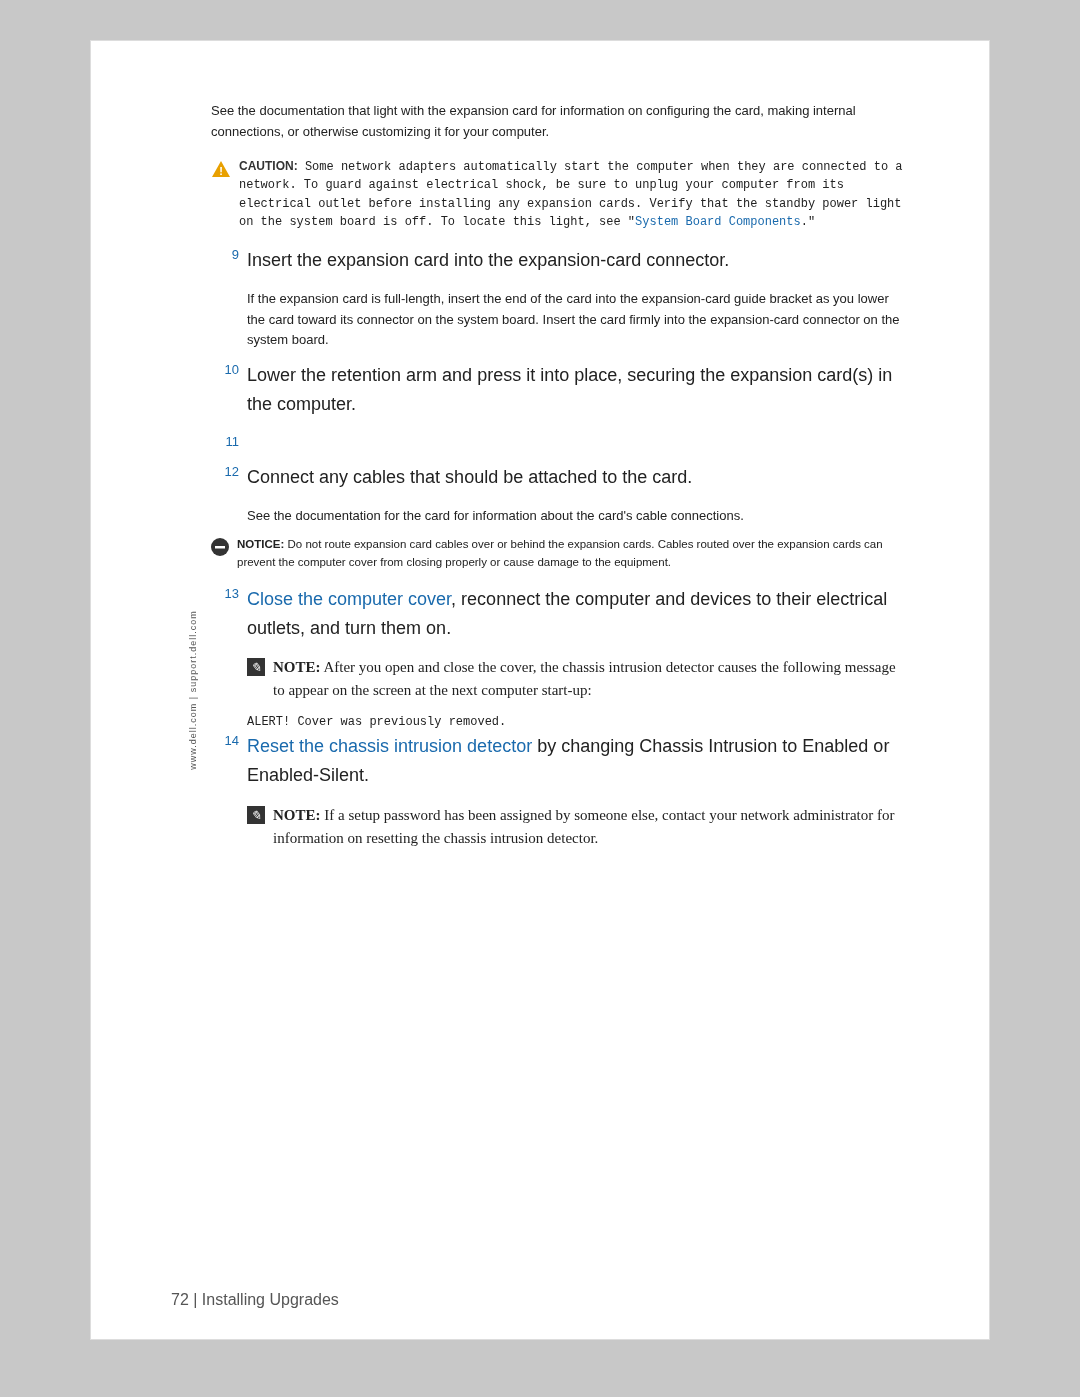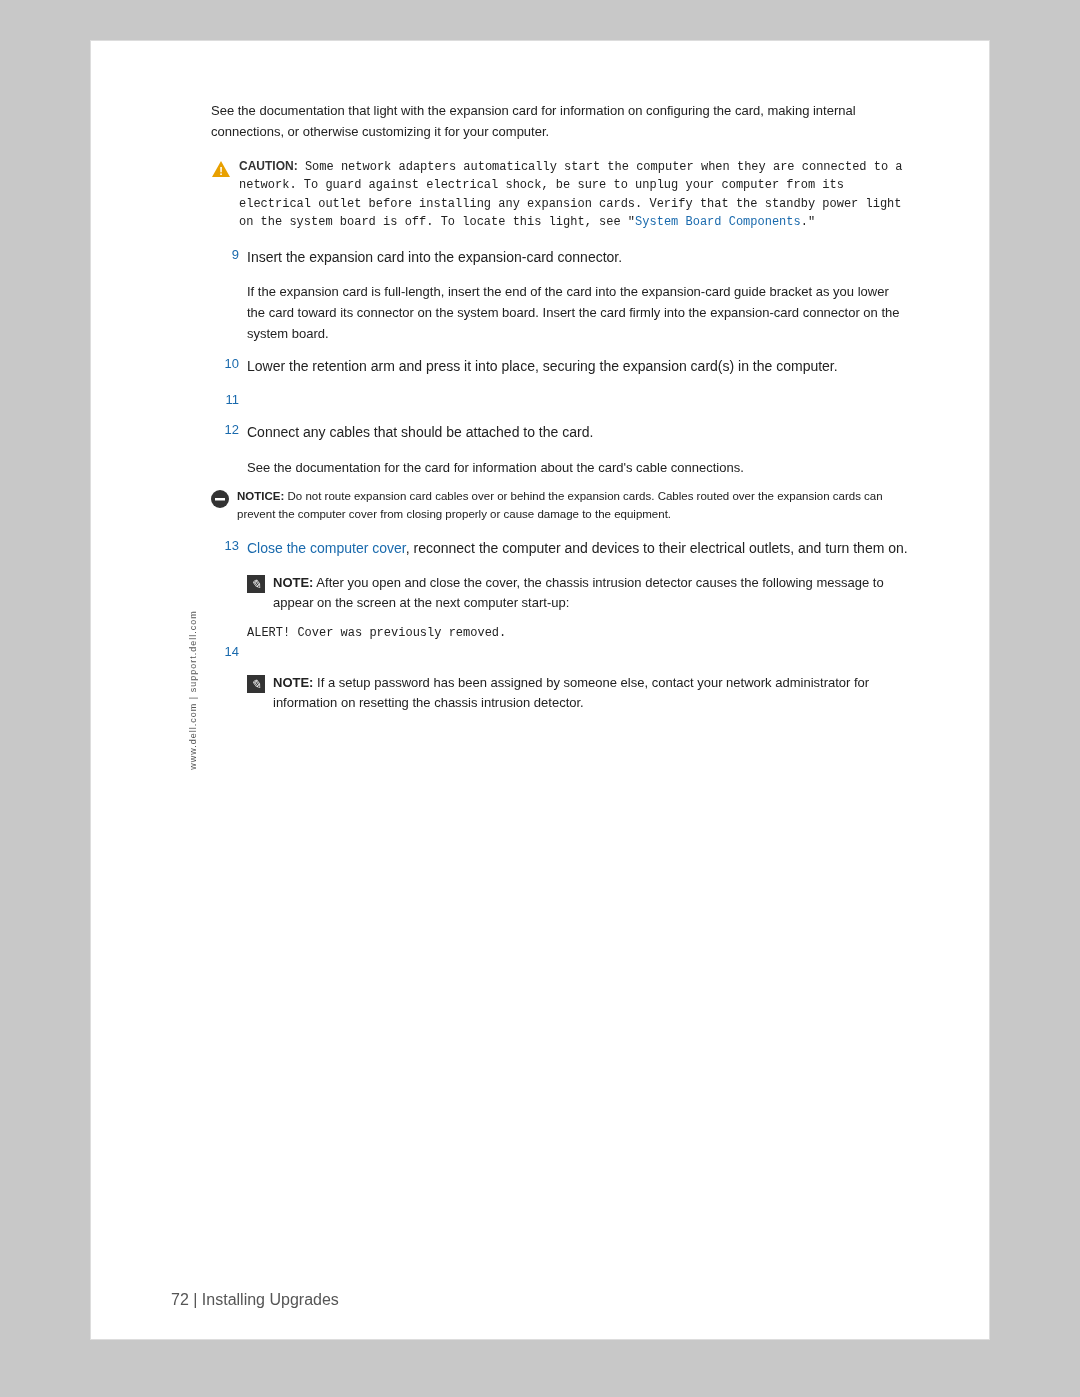--- a/index.html
+++ b/index.html
@@ -70,21 +70,21 @@
     .num {
       font-size: 13px;
       color: #1a6aad;
       min-width: 28px;
       text-align: right;
       flex-shrink: 0;
       font-weight: normal;
       padding-top: 1px;
     }
     .item-text {
-      font-size: 14px;
+      font-size: 18px;
       color: #222;
       line-height: 1.6;
     }
     .item-text-block {
       margin-left: 36px;
       margin-bottom: 10px;
     }
     .notice-block {
       display: flex;
       align-items: flex-start;
@@ -101,23 +101,24 @@
     .notice-label {
       font-weight: bold;
     }
     .note-block {
       display: flex;
       align-items: flex-start;
       margin-bottom: 10px;
       gap: 8px;
     }
     .note-text {
-      font-size: 13px;
+      font-size: 15px;
       color: #222;
       line-height: 1.5;
+      font-family: Liberation Serif, serif;
     }
     .note-label {
       font-weight: bold;
     }
     .alert-code {
       font-family: 'Courier New', monospace;
       font-size: 12px;
       color: #222;
       margin: 8px 0 3px 0;
     }
@@ -213,20 +214,23 @@
       <div class="note-text">
         <span class="note-label">NOTE:</span>
         <span>After you open and close the cover, the chassis intrusion detector causes the following message to appear on the screen at the next computer start-up:</span>
       </div>
     </div>
 
     <div class="alert-code" style="margin-left:36px;">ALERT! Cover was previously removed.</div>
 
     <div class="numbered-item section-gap">
       <span class="num">14</span>
+      <span class="item-text">
+        <a class="link-blue">Reset the chassis intrusion detector</a><span> by changing Chassis Intrusion to Enabled or Enabled-Silent.</span>
+      </span>
     </div>
 
     <div class="note-block section-gap" style="margin-left:36px;">
       <div style="flex-shrink:0; margin-top:2px;">
         <svg width="18" height="18" viewBox="0 0 18 18">
           <rect x="0" y="0" width="18" height="18" fill="#333"></rect>
           <text x="9" y="14" text-anchor="middle" font-size="13" fill="white" font-style="italic">✎</text>
         </svg>
       </div>
       <div class="note-text">

